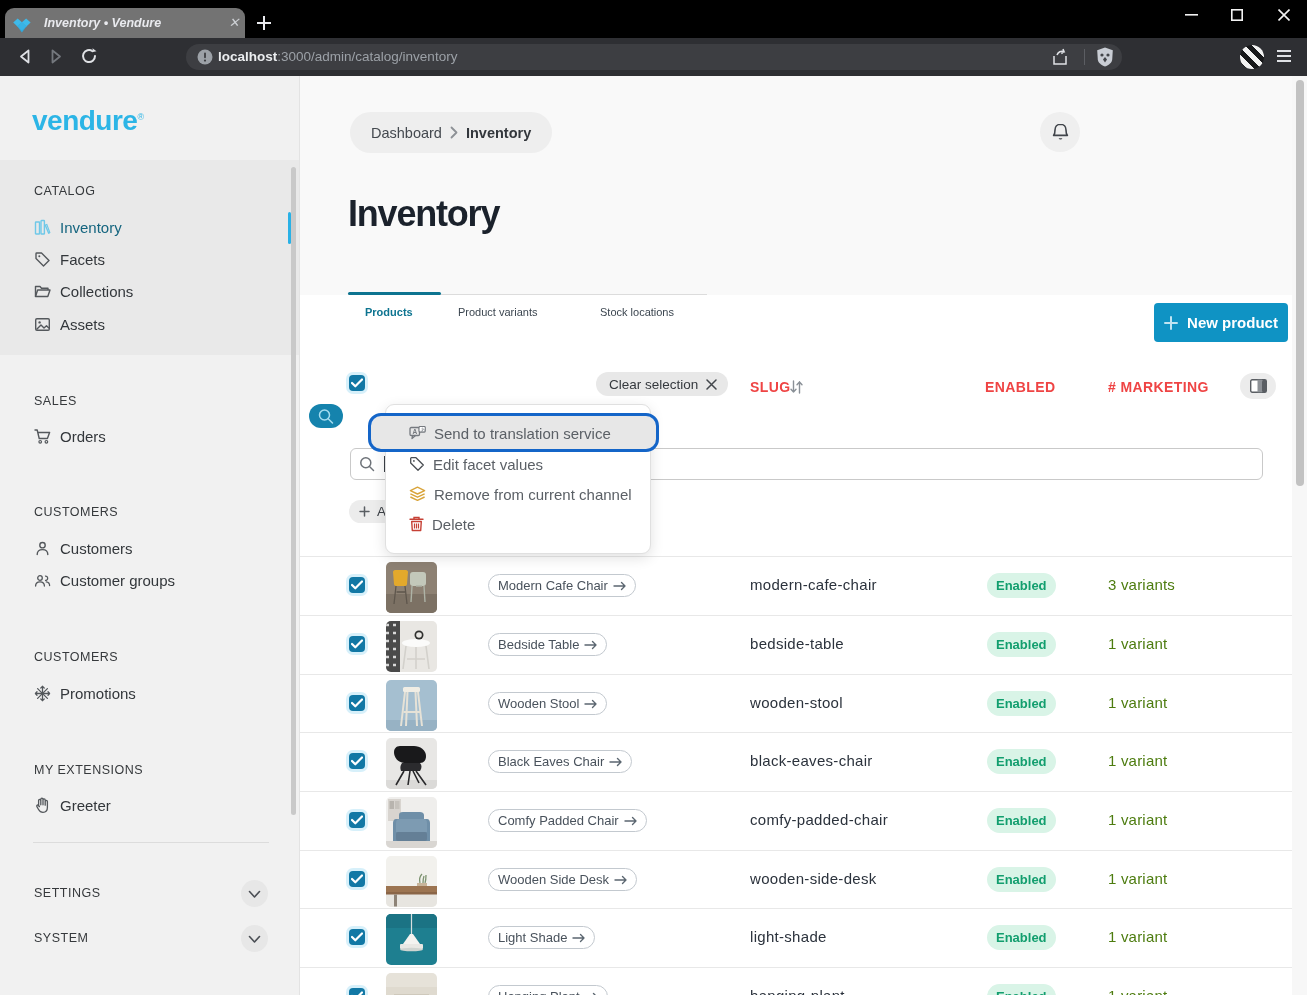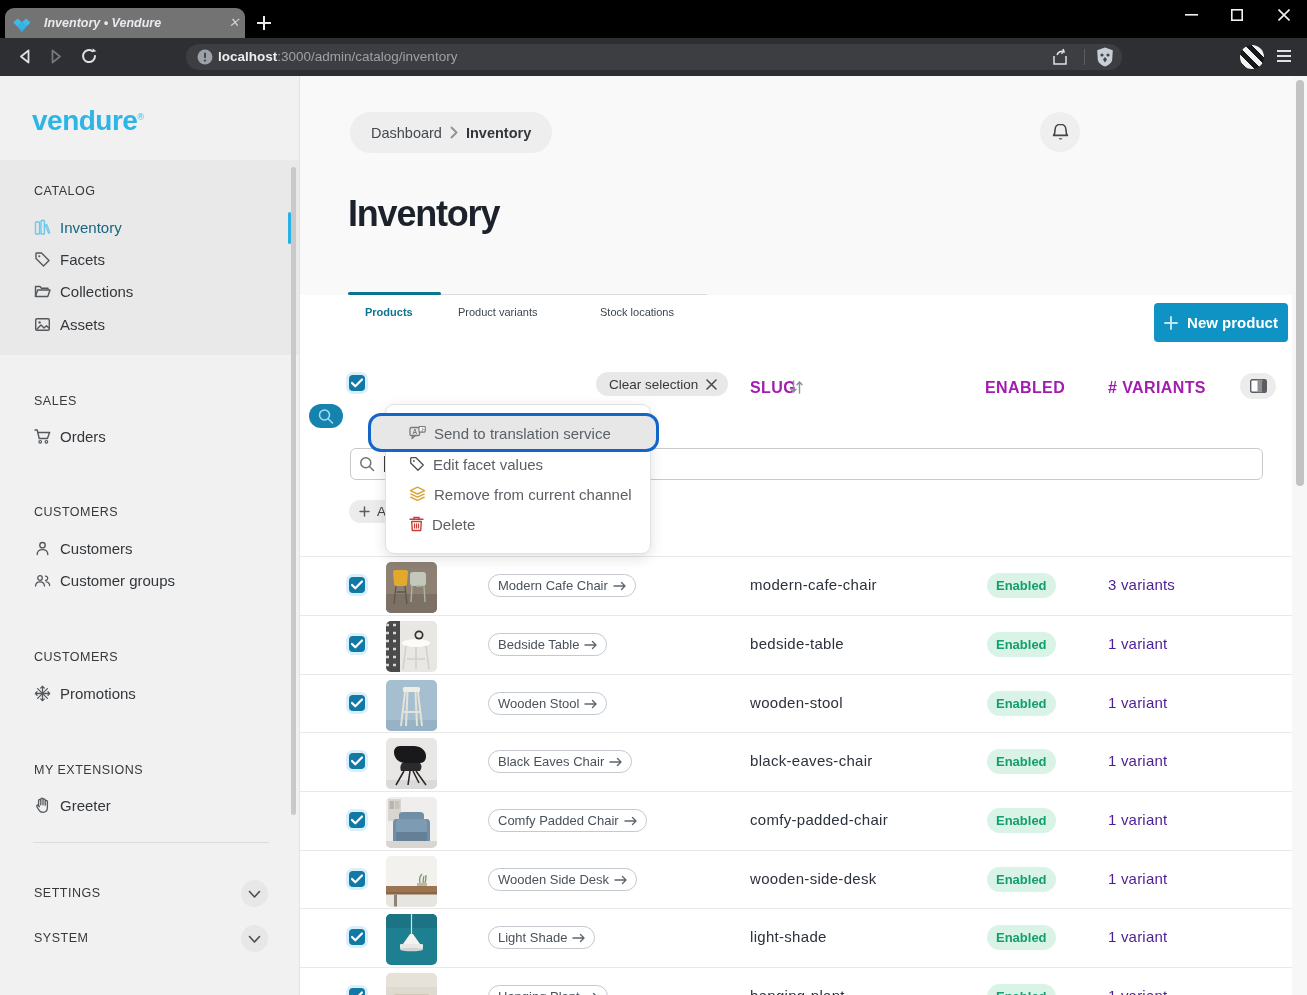--- a/index.html
+++ b/index.html
@@ -53,40 +53,40 @@
 
   #newproduct { left:854px; top:227px; width:134px; height:39px; background:#0f93c4; border-radius:4px; color:#fff; font-size:15px; font-weight:700; display:flex; align-items:center; justify-content:center; gap:9px; }
 
   .checkbox { position:absolute; left:49px; width:16px; height:16px; background:#1278a5; border-radius:4px; box-shadow:0 0 0 3px rgba(135,208,240,.33); }
   .checkbox svg { position:absolute; left:2px; top:3px; }
 
   #withsel { left:81px; top:285px; width:201px; height:40px; background:#fff; border:2px solid #63c8e9; border-radius:10px; display:flex; align-items:center; padding:0 10px 0 15px; gap:10px; font-size:15px; color:#2c3540; }
   #withsel span { flex:1; }
   #clearsel { left:296px; top:296px; height:24px; background:#e8e8e8; border-radius:13px; display:flex; align-items:center; padding:0 11px 0 13px; gap:8px; font-size:13.5px; color:#35393e; }
 
-  .th { position:absolute; top:305px; font-size:16px; font-weight:700; color:#a21caf; letter-spacing:0.4px; line-height:13px; }
+  .th { position:absolute; top:305px; font-size:14px; font-weight:700; color:#ef4444; letter-spacing:0.4px; line-height:13px; }
   #colbtn { left:940px; top:297px; width:36px; height:26px; background:#ececec; border-radius:13px; display:flex; align-items:center; justify-content:center; }
 
   #searchpill { left:9px; top:328px; width:34px; height:24px; background:#1583ad; border-radius:12px; }
   #searchinput { left:50px; top:372px; width:913px; height:32px; background:#fff; border:1px solid #c9c9c9; border-radius:6px; }
   #addfilter { left:49px; top:424px; width:100px; height:23px; background:#ececec; border-radius:13px; display:flex; align-items:center; padding:0 10px; gap:7px; font-size:13.5px; color:#3c4046; }
 
   
   #dropdown { left:85px; top:328px; width:266px; height:150px; background:#fff; border:1px solid #e0e0e0; border-radius:9px; box-shadow:0 4px 14px rgba(0,0,0,.12); }
   #dd-hl { left:71px; top:340px; width:285px; height:33px; background:#e7e7e7; border-radius:10px; }
   #dd-ring { left:68px; top:337px; width:291px; height:39px; border:3px solid #1465c8; border-radius:13px; }
   .dd-item { position:absolute; left:109px; height:20px; display:flex; align-items:center; gap:8px; font-size:15px; color:#5b6066; }
 
   
   .row-border { position:absolute; left:0; width:992px; height:1px; background:#e8e8e8; }
   .thumb { position:absolute; left:86px; width:51px; height:51px; border-radius:5px; overflow:hidden; }
   .chip { position:absolute; left:188px; height:23px; border:1px solid #c3c9cf; border-radius:12px; display:flex; align-items:center; padding:0 8px 0 9px; gap:5px; font-size:13px; color:#49525c; background:#fff; }
   .slug { position:absolute; left:450px; font-size:15px; color:#2b323c; line-height:16px; letter-spacing:0.3px; }
   .badge { position:absolute; left:687px; height:25px; background:#d9f4e7; border-radius:13px; display:flex; align-items:center; padding:0 9px; font-size:13px; font-weight:700; color:#129e6e; }
-  .variants { position:absolute; left:808px; font-size:15px; color:#4c1d95; line-height:16px; letter-spacing:0.2px; }
+  .variants { position:absolute; left:808px; font-size:15px; color:#4d7c0f; line-height:16px; letter-spacing:0.2px; }
 
   
   #pg-scroll-track { left:1292px; top:0; width:15px; height:919px; background:#f7f7f7; }
   #pg-scroll-thumb { left:1296px; top:4px; width:8px; height:406px; background:#c2c2c2; border-radius:4px; }
 </style>
 </head>
 <body>
 <div id="page">
 
   <div class="abs" id="titlebar">
@@ -285,21 +285,21 @@
             <path d="M1 1 L10 10 M10 1 L1 10" stroke="#43474c" stroke-width="1.5" stroke-linecap="round"></path>
           </svg>
         </div>
 
       <div class="abs th" style="left:450px">SLUG</div>
       <svg class="abs" style="left:489px;top:303px" width="15" height="16" viewBox="0 0 15 16">
           <path d="M4.5 2 V13 M4.5 13 L2 10.3 M4.5 13 L7 10.3" fill="none" stroke="#8a9097" stroke-width="1.4" stroke-linecap="round" stroke-linejoin="round"></path>
           <path d="M10.5 14 V3 M10.5 3 L8 5.7 M10.5 3 L13 5.7" fill="none" stroke="#8a9097" stroke-width="1.4" stroke-linecap="round" stroke-linejoin="round"></path>
         </svg>
       <div class="abs th" style="left:685px">ENABLED</div>
-      <div class="abs th" style="left:808px"># VARIANTS</div>
+      <div class="abs th" style="left:808px"># MARKETING</div>
       <div class="abs" id="colbtn">
           <svg width="17" height="14" viewBox="0 0 17 14">
             <rect x="0.7" y="0.7" width="15.6" height="12.6" rx="1.5" fill="#fff" stroke="#5a5e63" stroke-width="1.4"></rect>
             <rect x="7.5" y="0.7" width="4.5" height="12.6" fill="#8d9196"></rect>
             <rect x="12" y="0.7" width="4.3" height="12.6" rx="1.5" fill="#5a5e63"></rect>
           </svg>
         </div>
 
       <div class="abs" id="searchpill">
           <svg style="position:absolute;left:8px;top:4px" width="18" height="17" viewBox="0 0 18 17">

